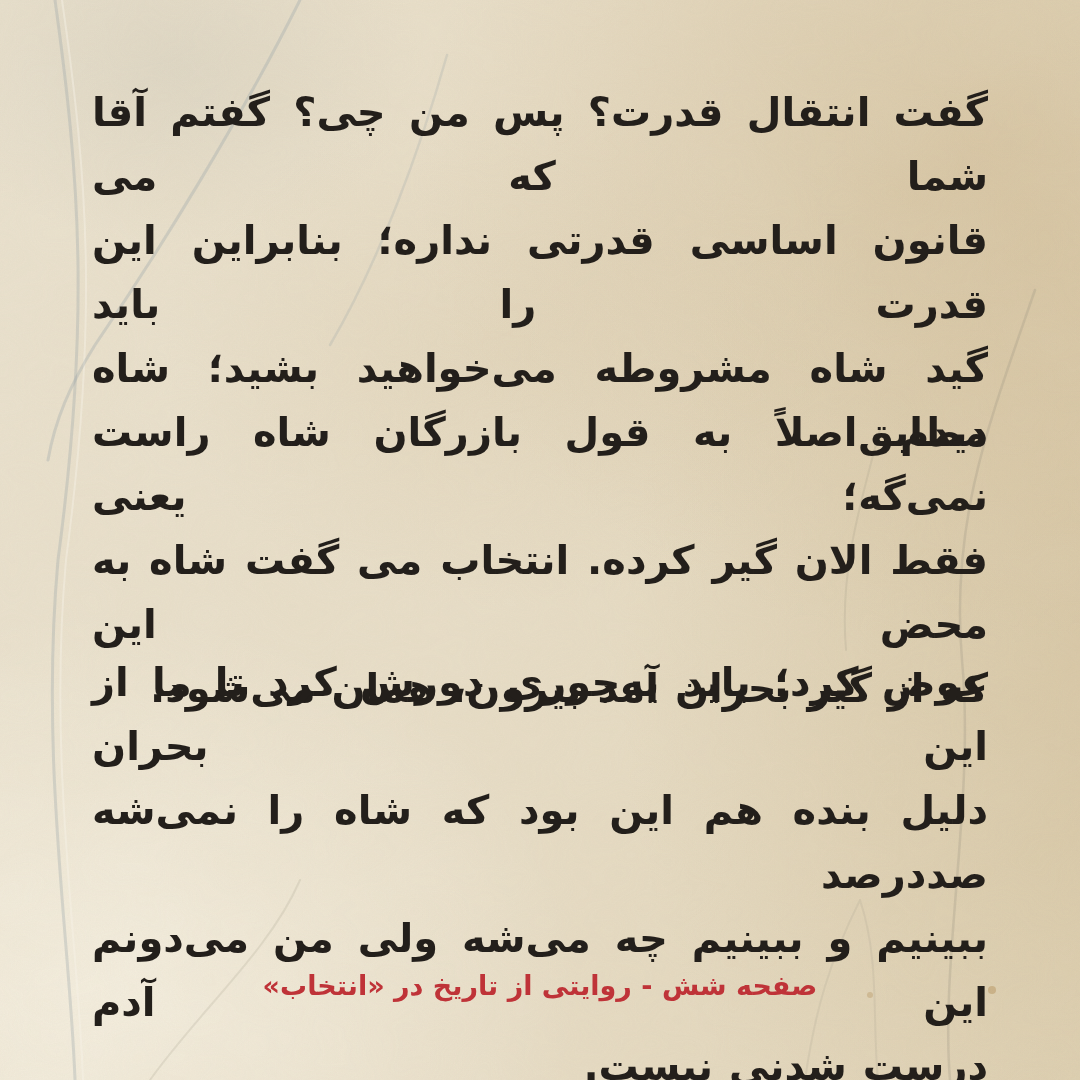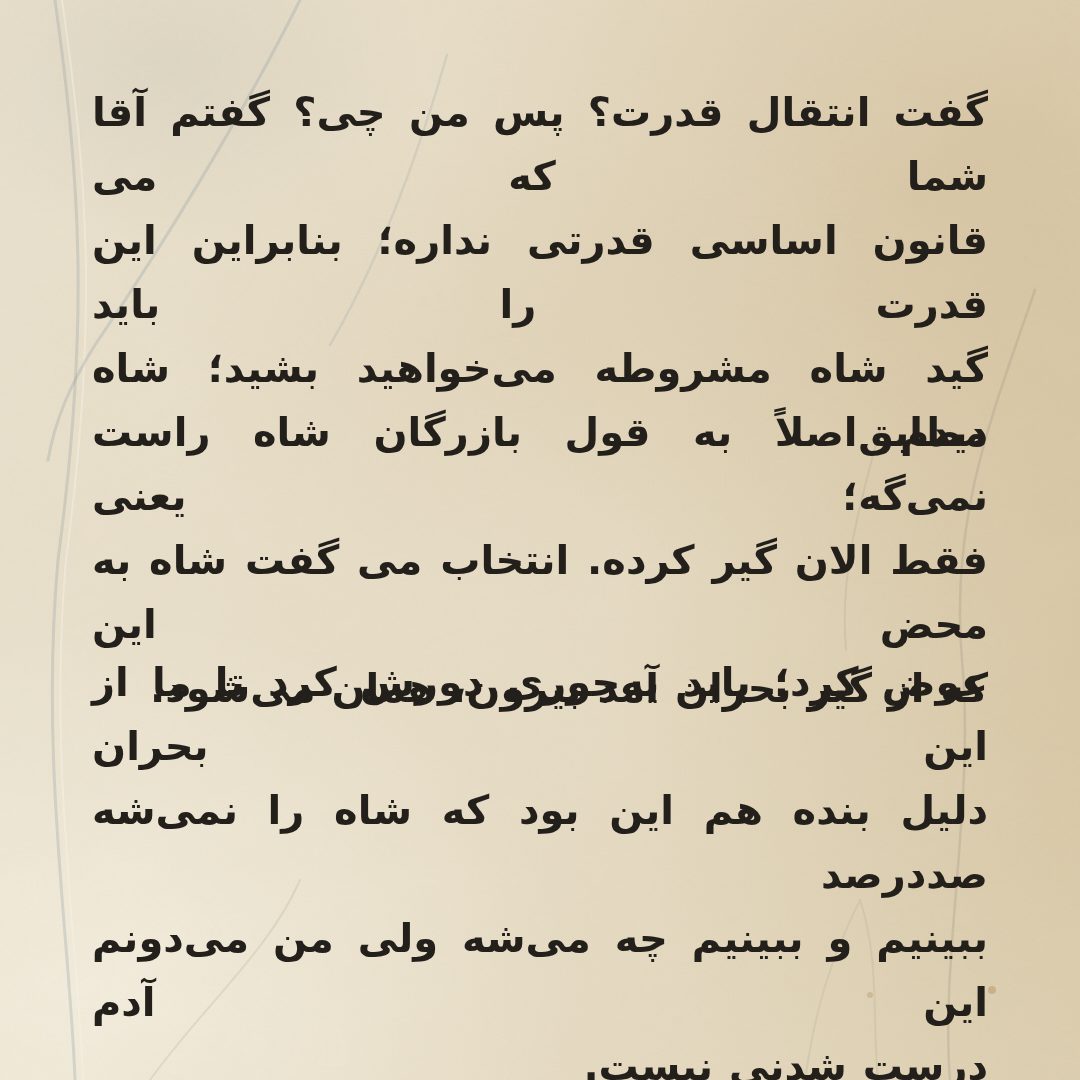--- a/index.html
+++ b/index.html
@@ -111,14 +111,15 @@
 
     <p class="quote-para para-3">
       <span class="quote-line">عوض کرد؛ باید یه‌جوری دورش کرد تا ما از این بحران</span>
       <span class="quote-line">دلیل بنده هم این بود که شاه را نمی‌شه صددرصد</span>
       <span class="quote-line">ببینیم و ببینیم چه می‌شه ولی من می‌دونم این آدم</span>
       <span class="quote-line para-end">درست شدنی نیست.</span>
     </p>
 
   </main>
 
+  <footer class="footer-caption">صفحه شش - روایتی از تاریخ در «انتخاب»</footer>
 
 </div>
 
 </body></html>

